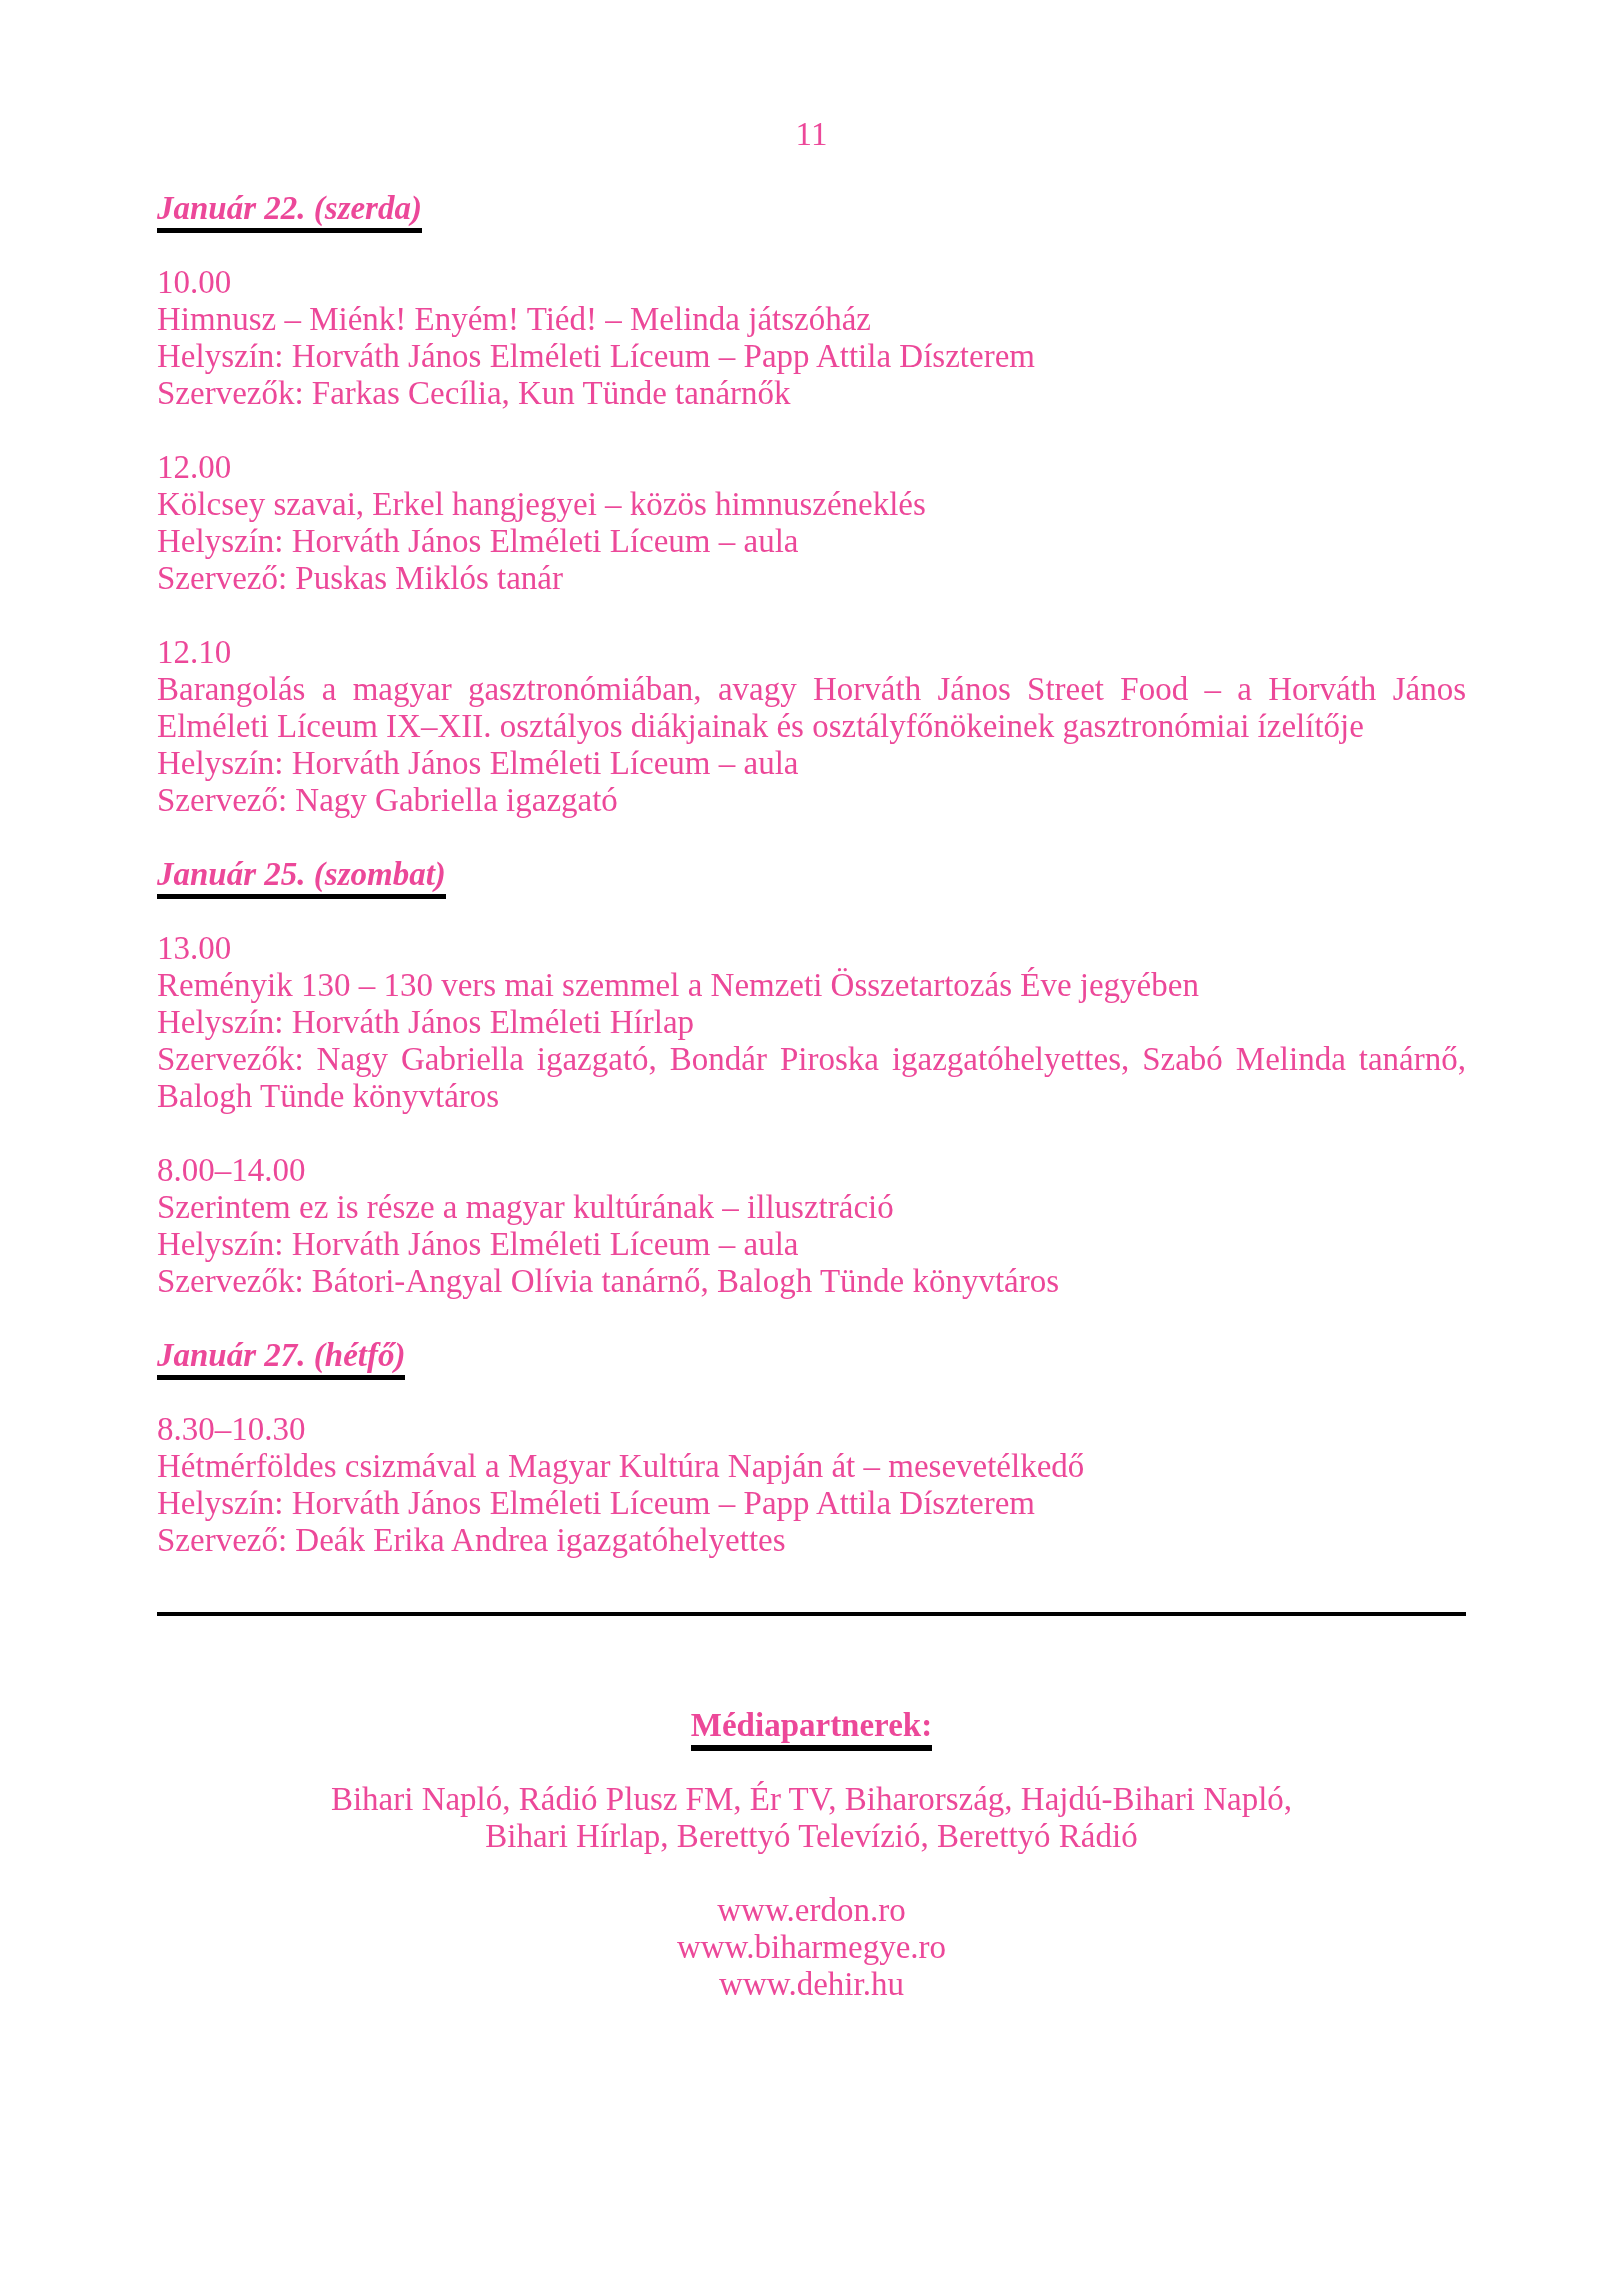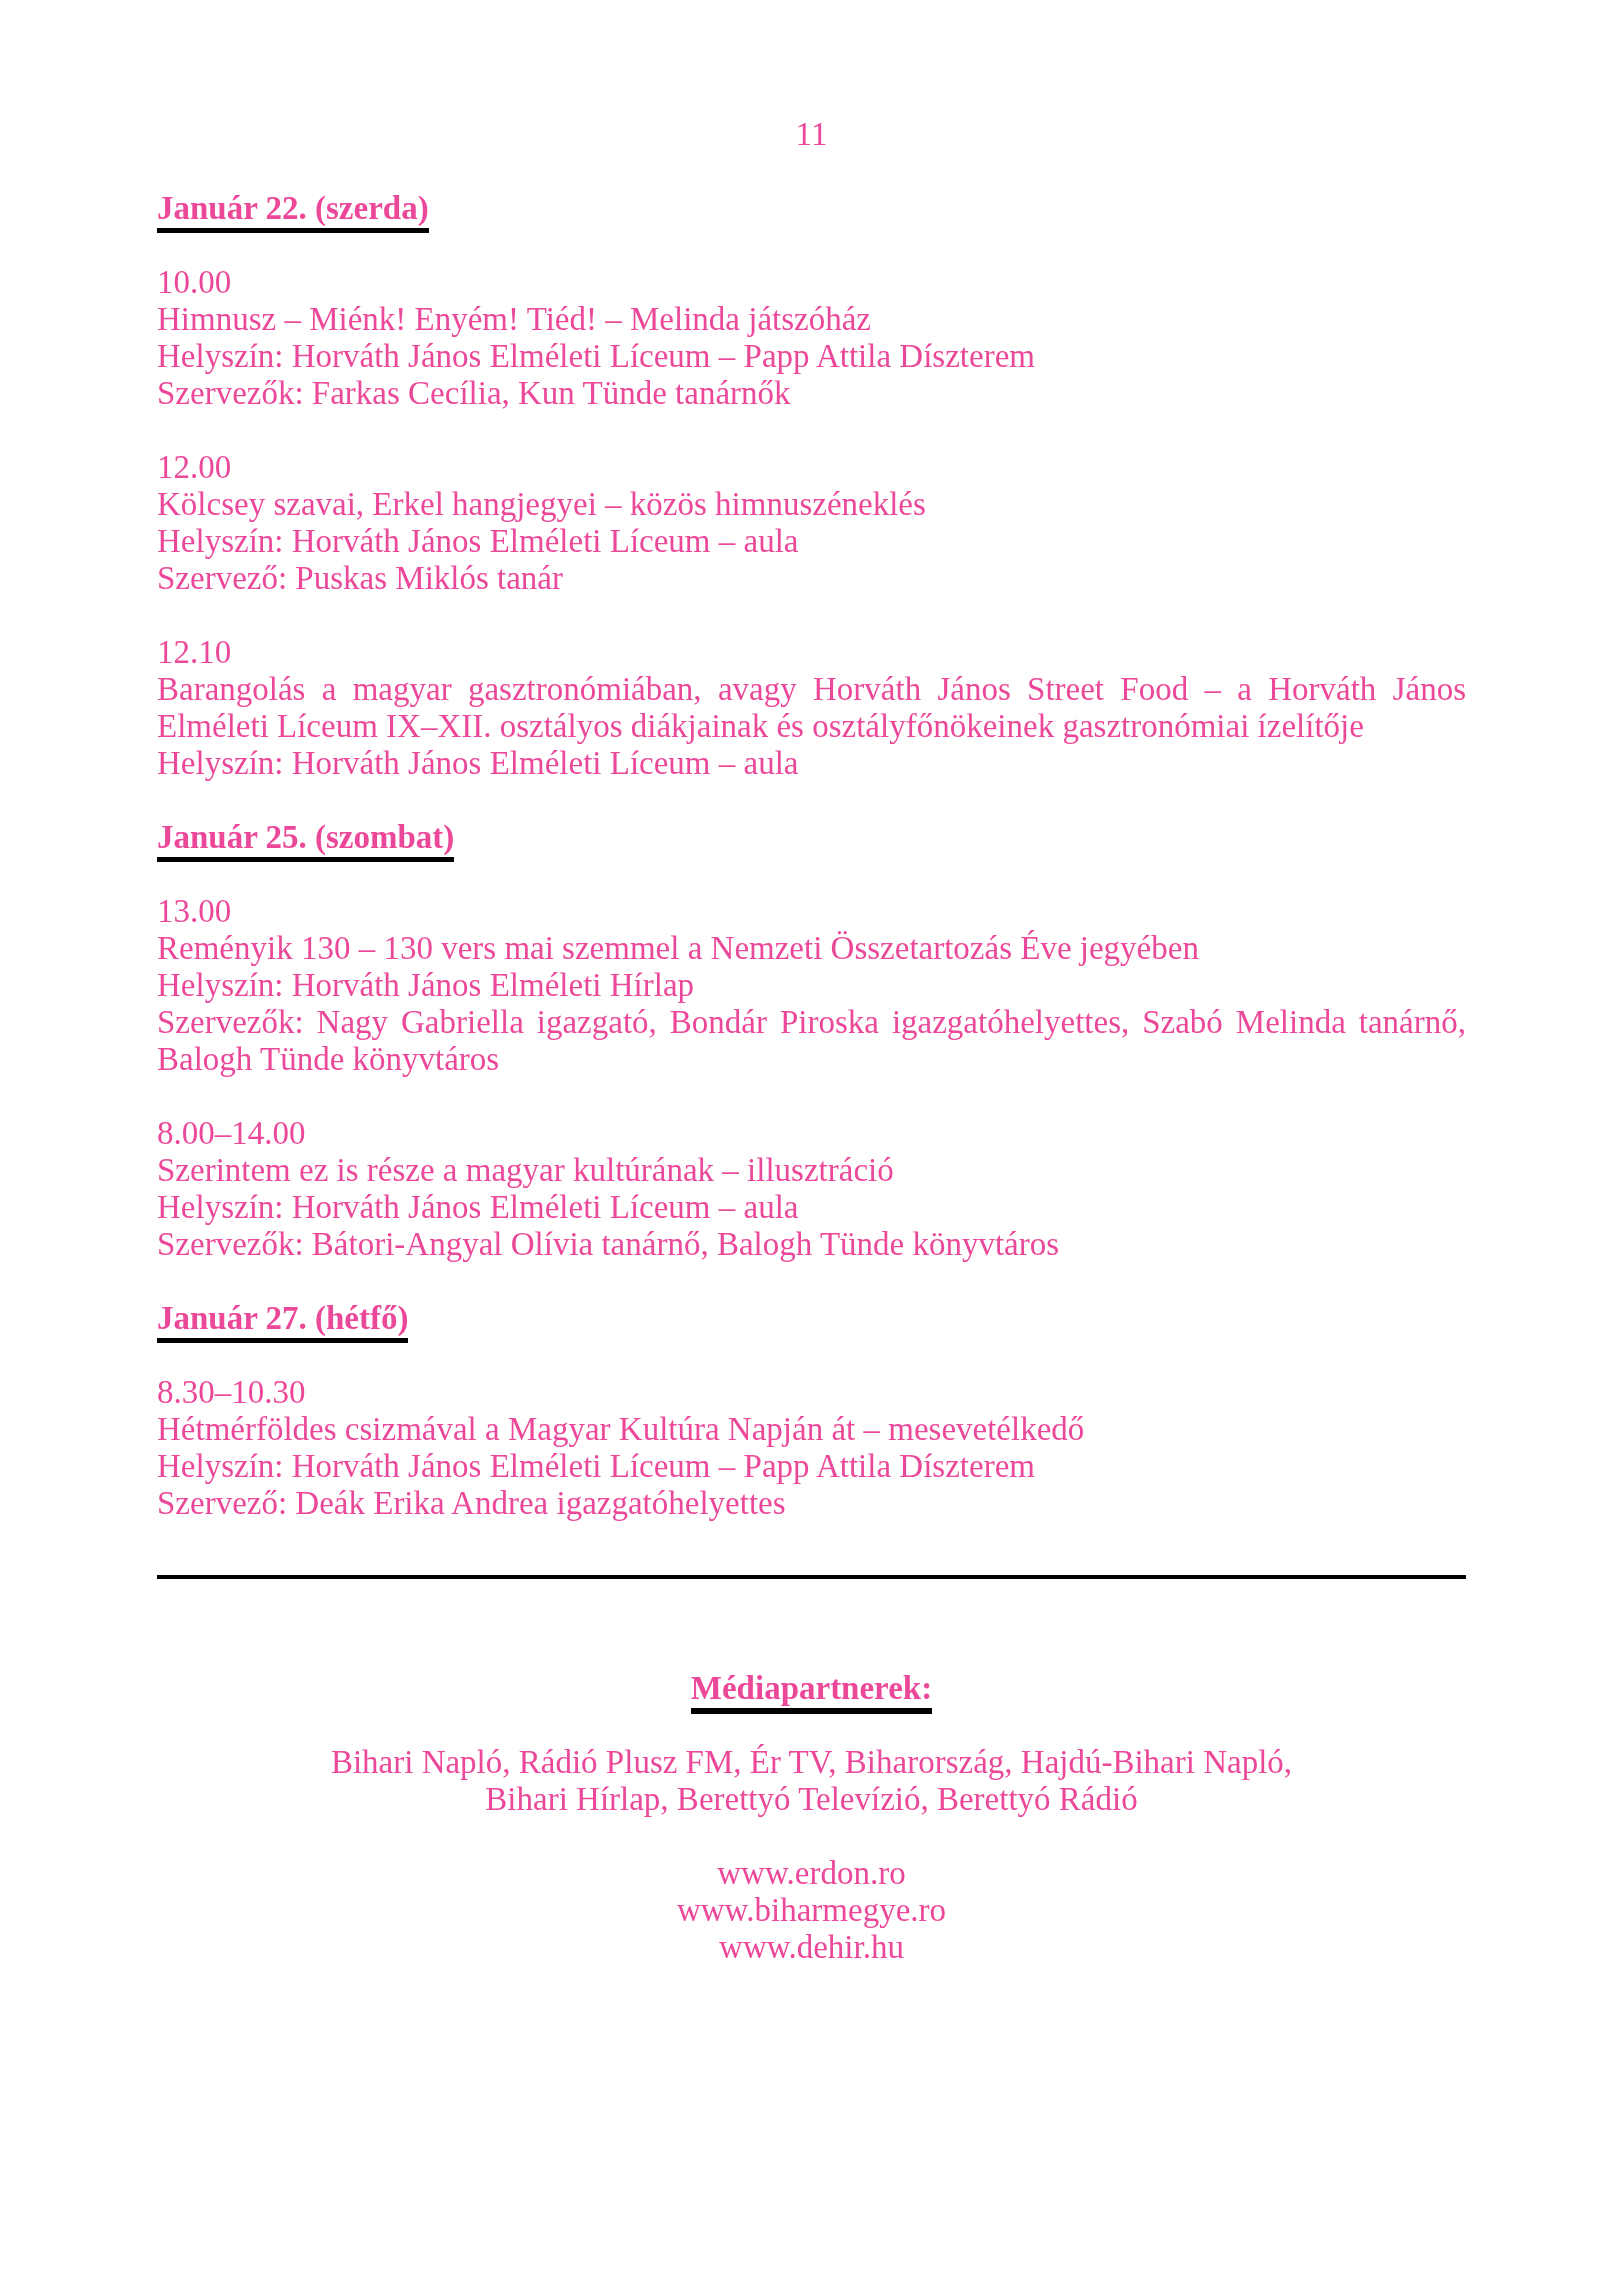--- a/index.html
+++ b/index.html
@@ -13,21 +13,21 @@
     font-family: "Liberation Serif", "DejaVu Serif", serif;
     font-size: 33px;
     line-height: 37px;
     padding: 93px 157px 0 157px;
     overflow: hidden;
     margin-top: 23px;
   }
   p { margin: 0; }
   .blank { height: 37px; }
   .pageno { text-align: center; }
-  .heading { font-weight: bold; }
+  .heading { font-weight: bold; font-style: italic; }
   .hline { border-bottom: 5.2px solid #000; padding-bottom: 2px; }
   .b { font-weight: normal; }
   .title { text-align: justify; }
   .org { text-align: justify; }
   .rule { border-top: 4.6px solid #000; margin: 15.7px 0 17px 0; height: 0; }
   .center { text-align: center; }
   .media-h { text-align: center; font-weight: bold; }
   .mline { border-bottom: 6.5px solid #000; padding-bottom: 2px; }
 </style>
 </head>
@@ -54,20 +54,21 @@
     <p class="title"><span class="b">Kölcsey szavai, Erkel hangjegyei –</span><span> közös himnuszéneklés</span></p>
     <p>Helyszín: Horváth János Elméleti Líceum – aula</p>
     <p class="org">Szervező: Puskas Miklós tanár</p>
   </div>
   <div class="blank"></div>
 
   <div class="event">
     <p class="b time">12.10</p>
     <p class="title"><span class="b">Barangolás a magyar gasztronómiában, avagy Horváth János Street Food</span><span> – a Horváth János Elméleti Líceum IX–XII. osztályos diákjainak és osztályfőnökeinek gasztronómiai ízelítője</span></p>
     <p>Helyszín: Horváth János Elméleti Líceum – aula</p>
+    <p class="org">Szervező: Nagy Gabriella igazgató</p>
   </div>
   <div class="blank"></div>
 
   <p class="heading"><span class="hline">Január 25. (szombat)</span></p>
   <div class="blank"></div>
 
   <div class="event">
     <p class="b time">13.00</p>
     <p class="title"><span class="b">Reményik 130 –</span><span> 130 vers mai szemmel a Nemzeti Összetartozás Éve jegyében</span></p>
     <p>Helyszín: Horváth János Elméleti Hírlap</p>

